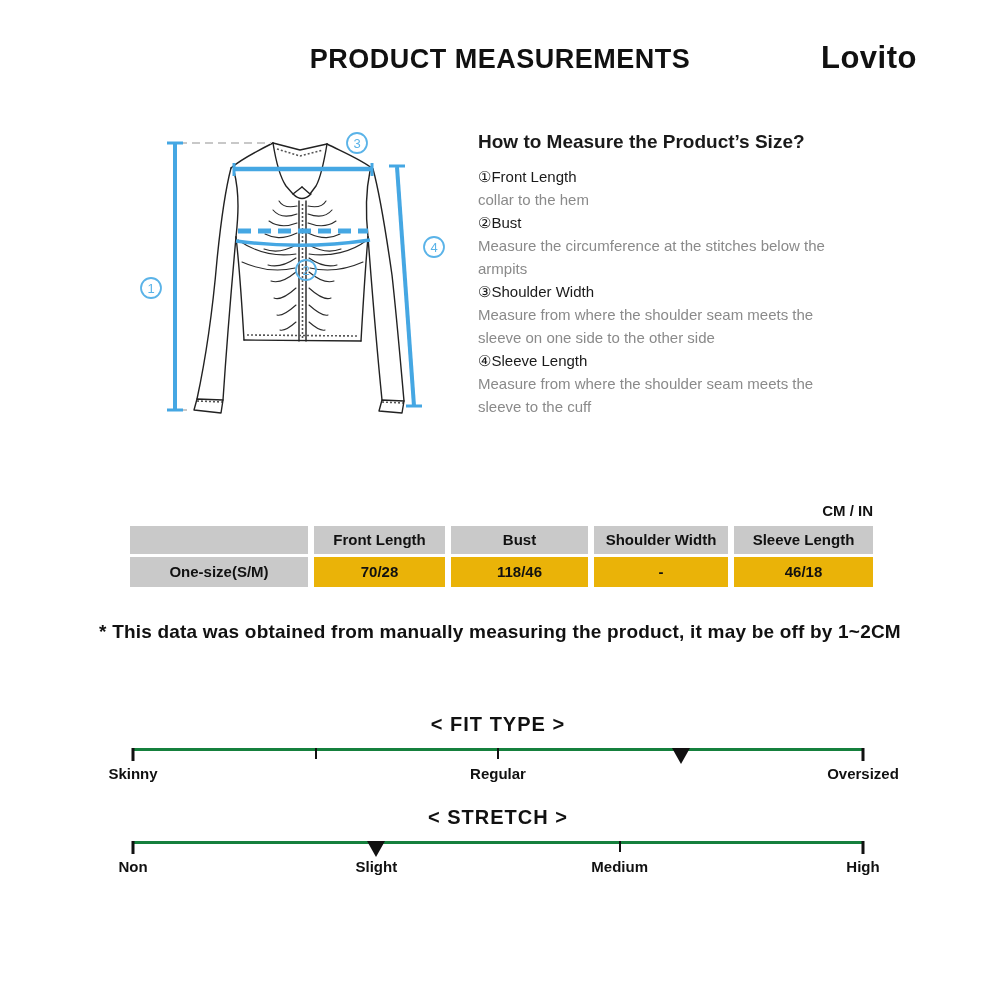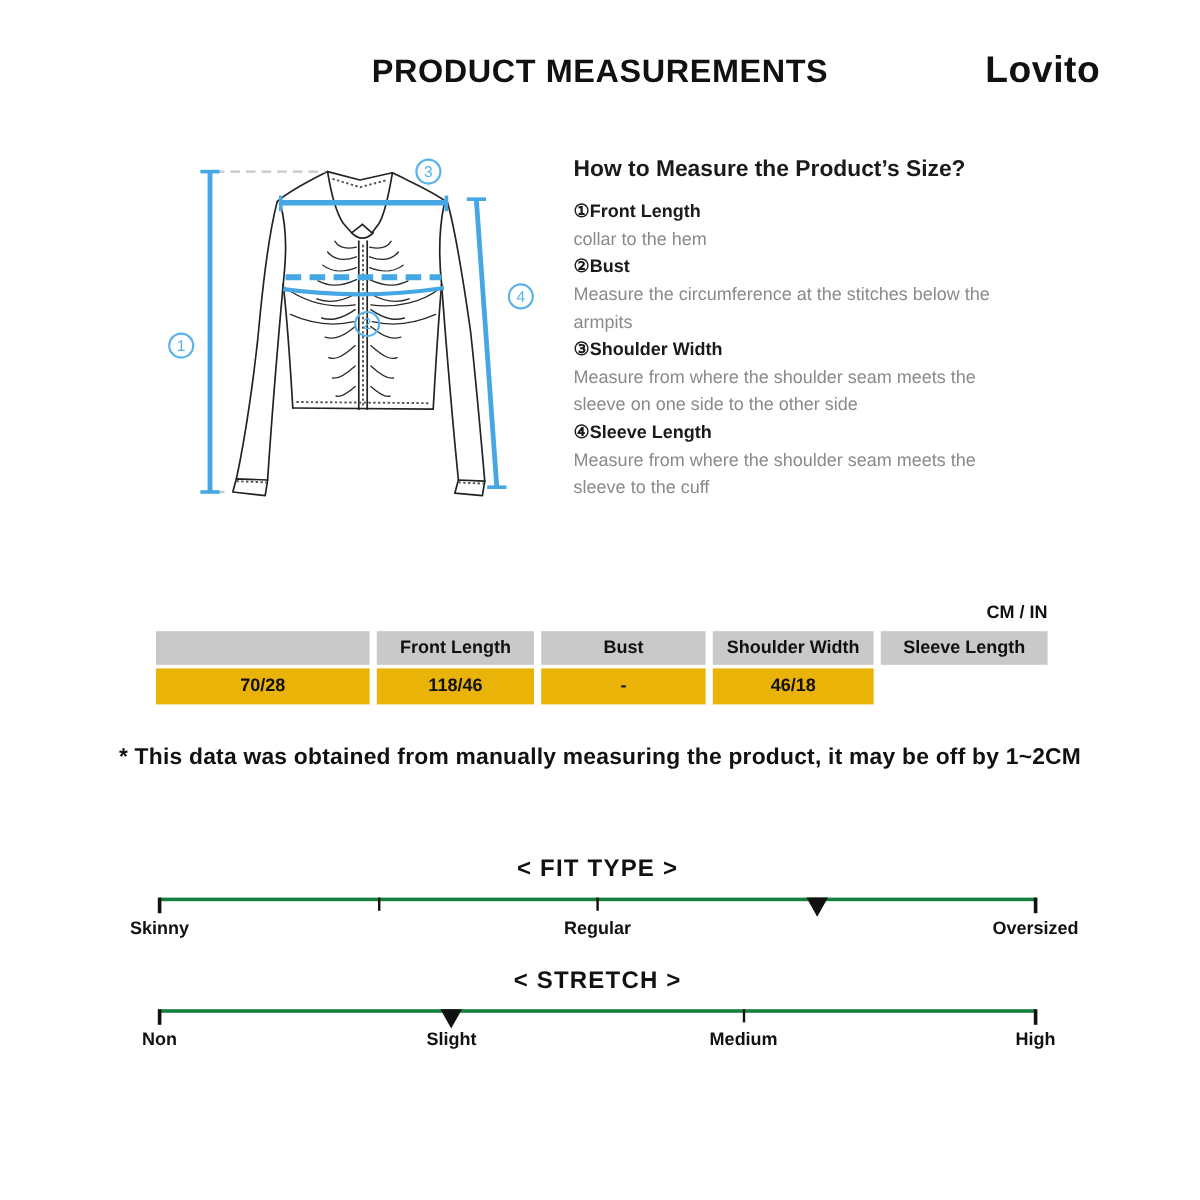--- a/index.html
+++ b/index.html
@@ -22,21 +22,21 @@
     position: absolute; top: 40px; right: 83px;
     font-size: 31px; font-weight: bold; letter-spacing: 0.5px; color: #111;
   }
 
   
   .diagram { position: absolute; left: 130px; top: 110px; width: 340px; height: 330px; }
 
   
   .howto { position: absolute; left: 478px; top: 130px; width: 418px; }
   .howto-heading { font-size: 19px; font-weight: bold; line-height: 24px; margin: 0 0 11px 0; color: #1a1a1a; }
-  .howto-item-label { font-size: 15px; font-weight: bold; line-height: 23px; color: #1a1a1a; }
+  .howto-item-label { font-size: 15px; font-weight: normal; line-height: 23px; color: #1a1a1a; }
   .howto-item-desc { font-size: 15px; font-weight: normal; line-height: 23px; color: #8a8a8a; }
 
   
   .unit-label { position: absolute; top: 502px; right: 127px; font-size: 15px; font-weight: bold; color: #111; }
   .size-table {
     position: absolute; left: 130px; top: 526px;
     display: grid;
     grid-template-columns: 178px 131px 137px 134px 139px;
     column-gap: 6px; row-gap: 3px;
   }
@@ -223,20 +223,21 @@
 
   <div class="unit-label">CM / IN</div>
 
   <div class="size-table">
     <div class="cell head"></div>
     <div class="cell head">Front Length</div>
     <div class="cell head">Bust</div>
     <div class="cell head">Shoulder Width</div>
     <div class="cell head">Sleeve Length</div>
 
+    <div class="cell rowhead">One-size(S/M)</div>
     <div class="cell data">70/28</div>
     <div class="cell data">118/46</div>
     <div class="cell data">-</div>
     <div class="cell data">46/18</div>
   </div>
 
   <div class="footnote">* This data was obtained from manually measuring the product, it may be off by 1~2CM</div>
 
   <div class="scale scale-fit">
     <div class="scale-title">&lt; FIT TYPE &gt;</div>

